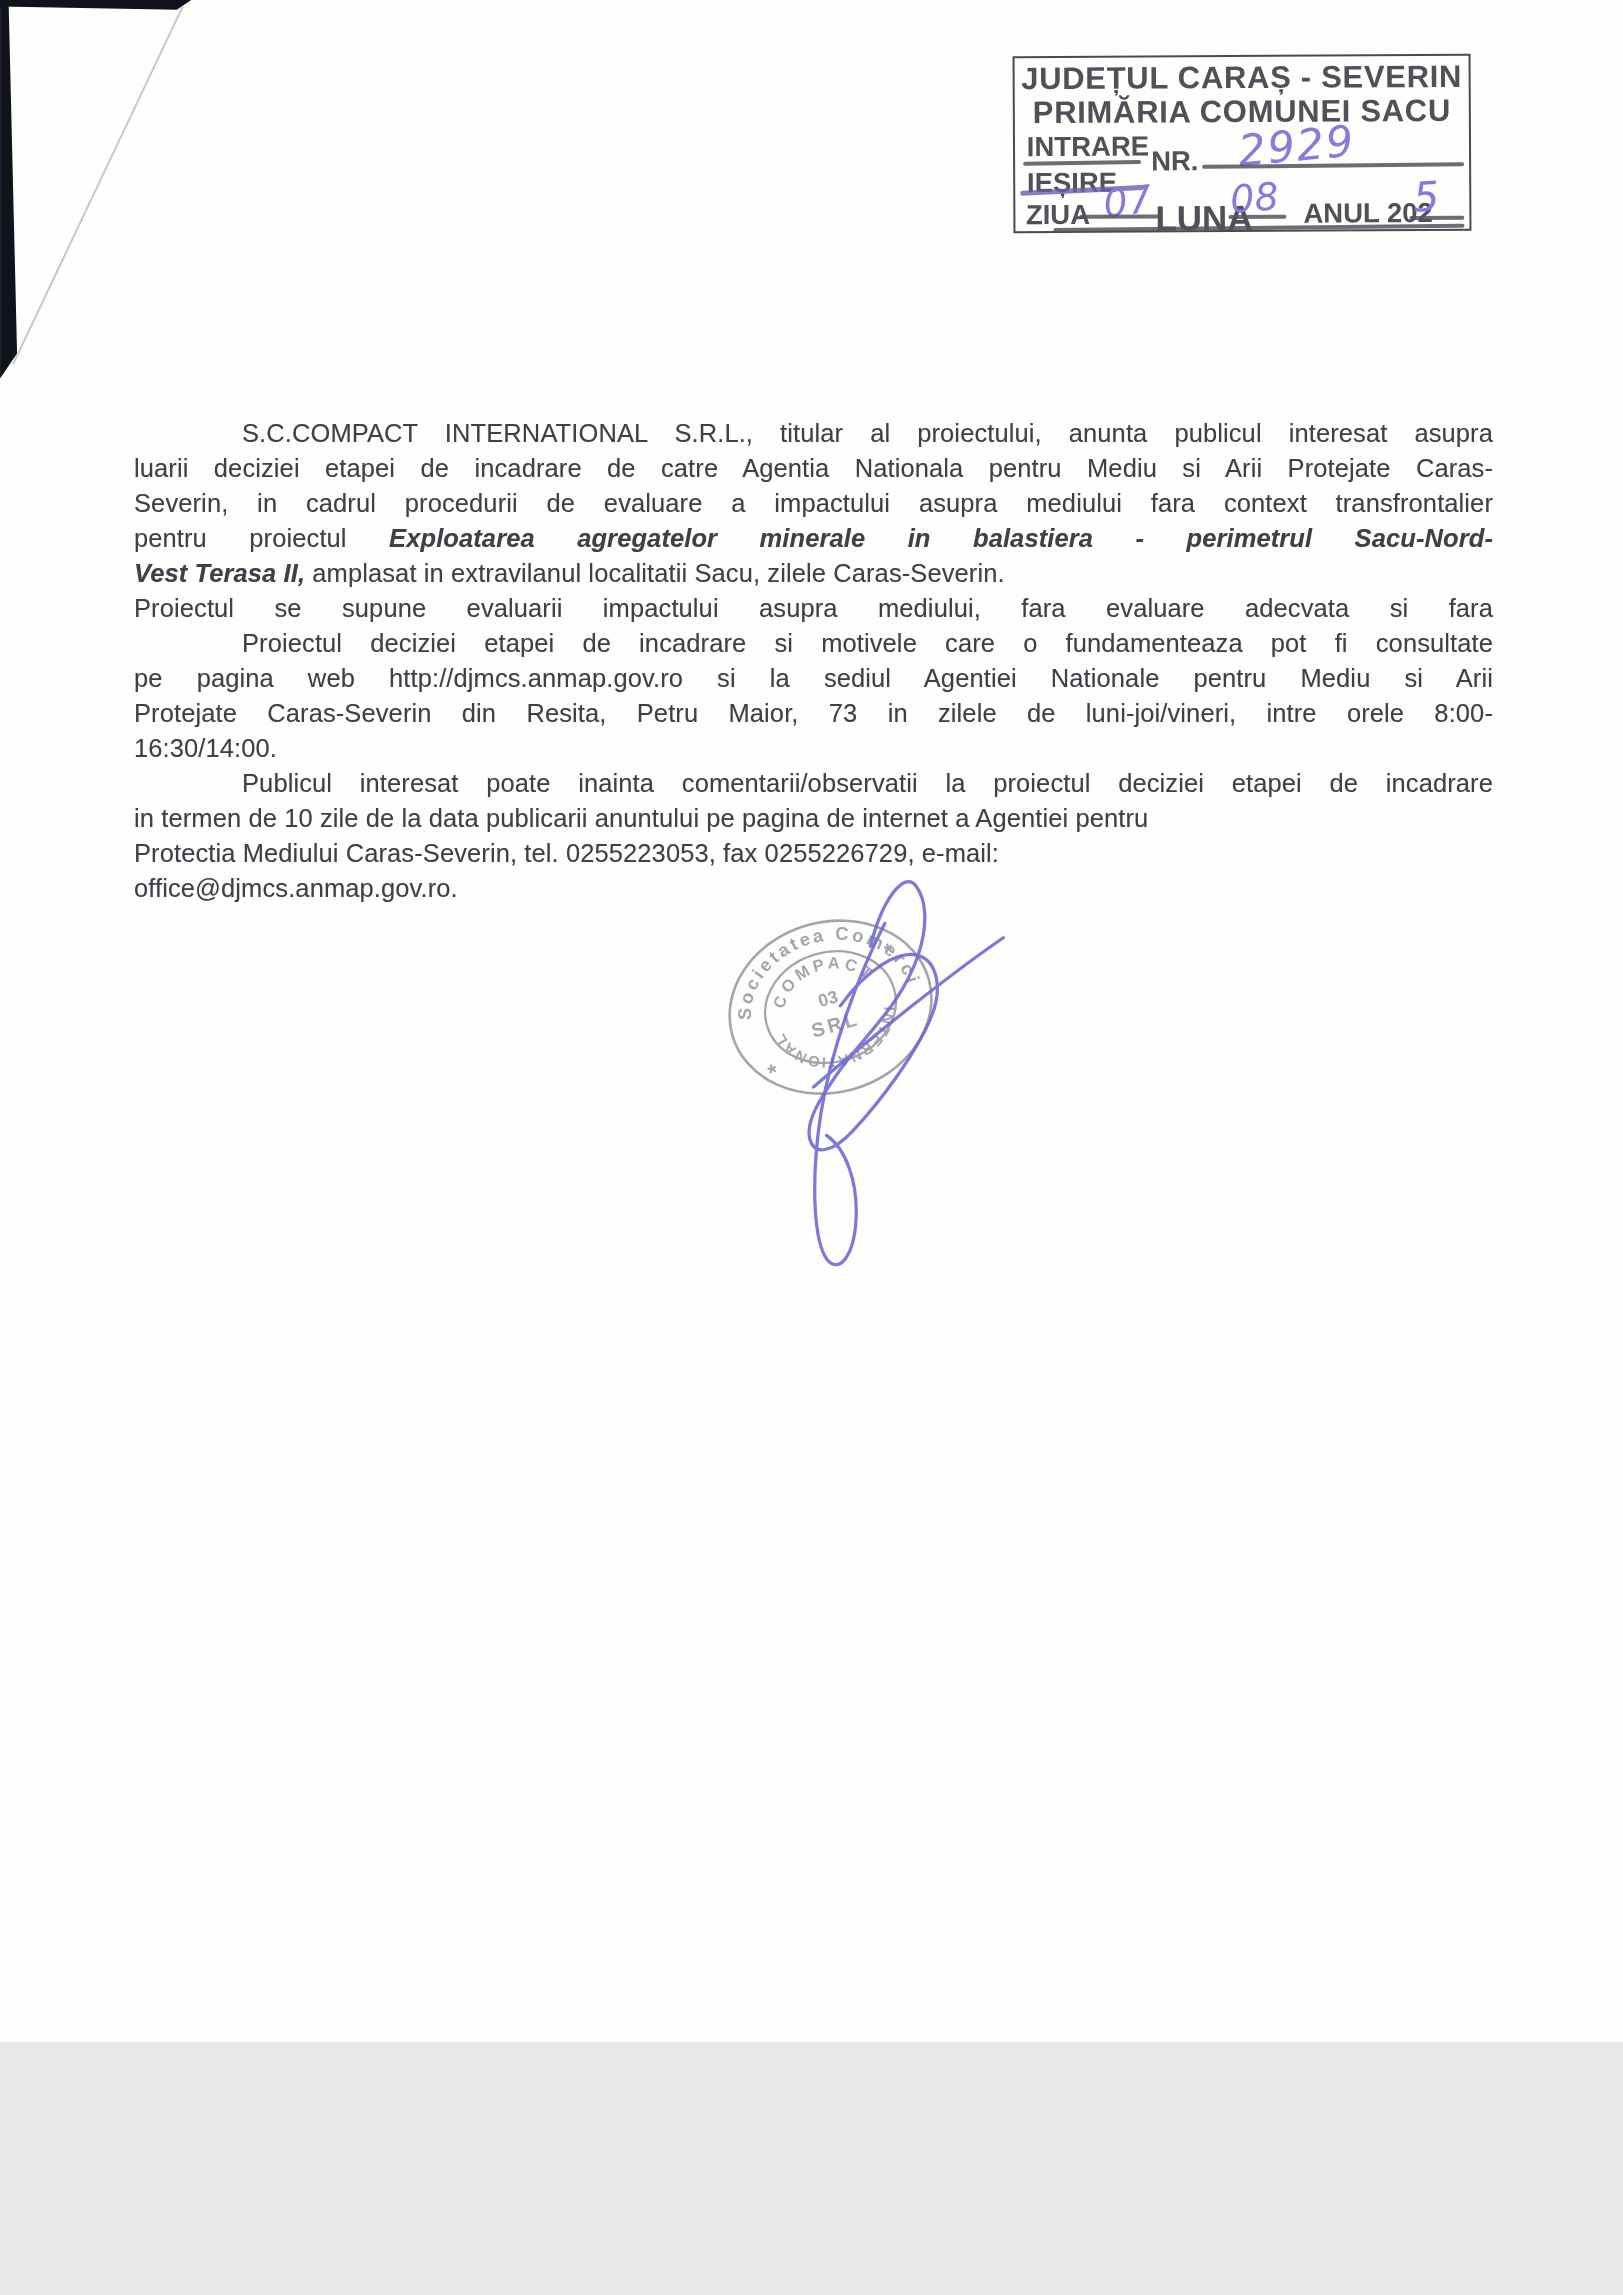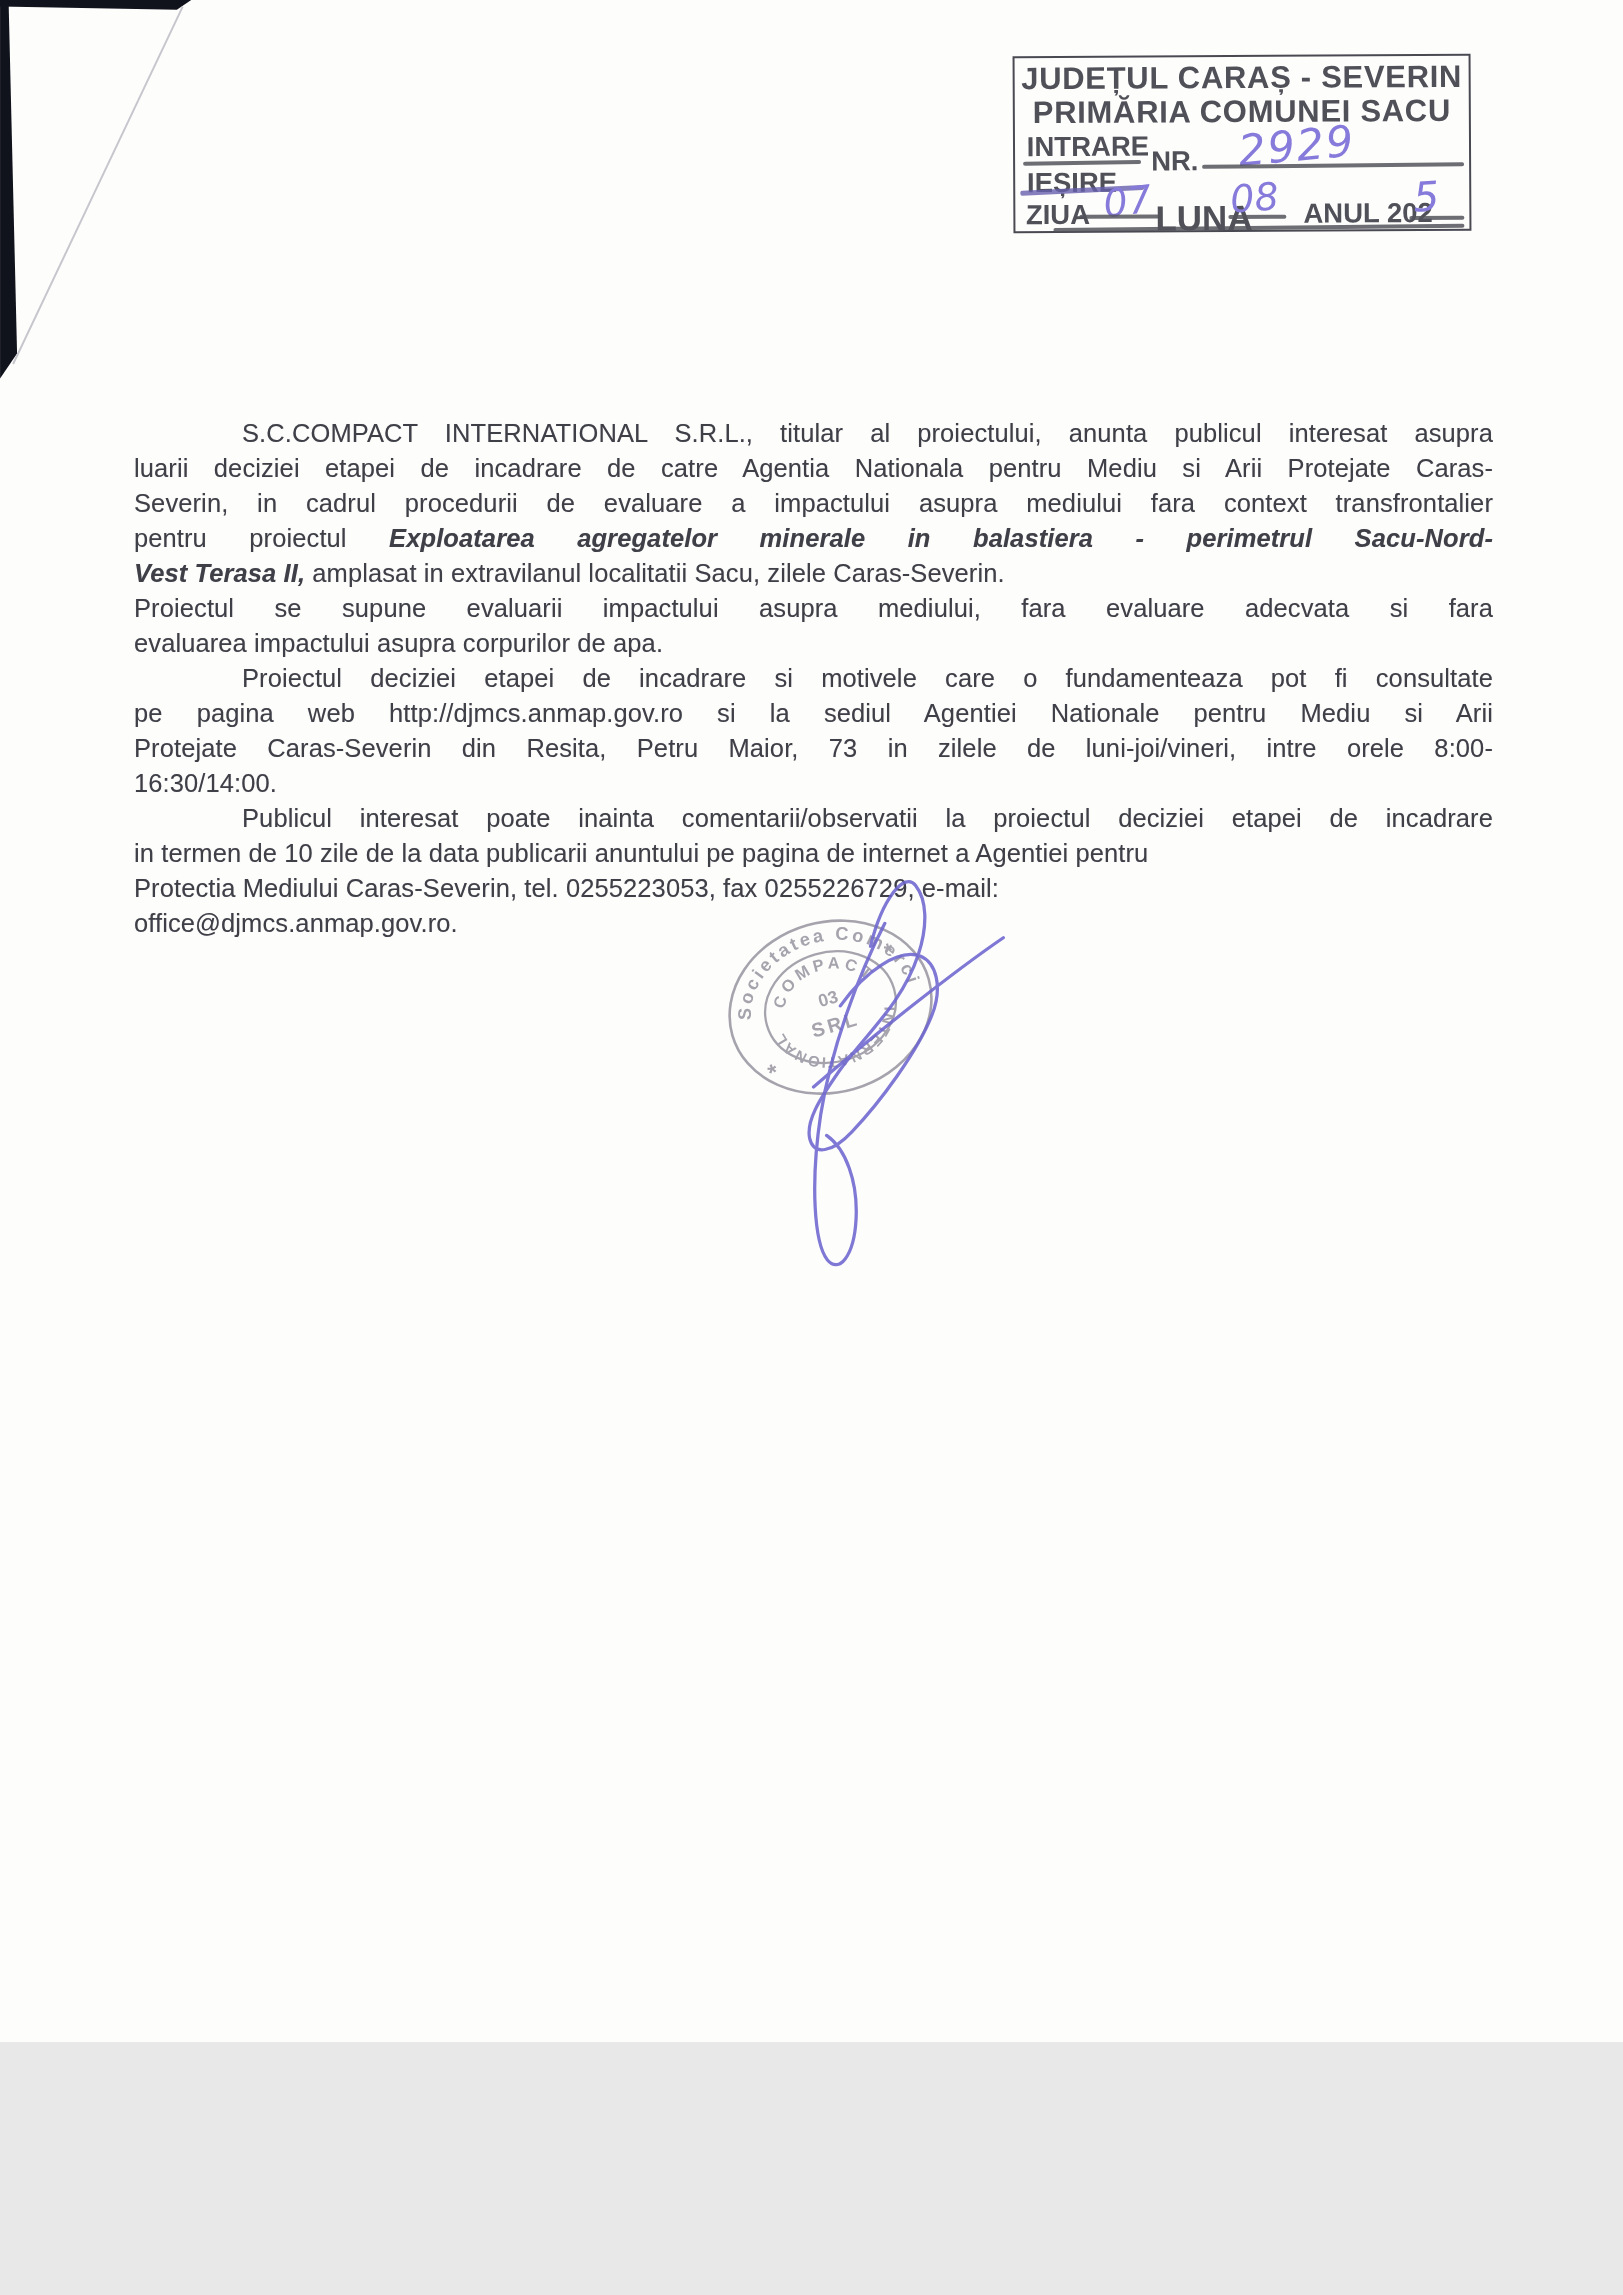--- a/index.html
+++ b/index.html
@@ -129,21 +129,20 @@
   </div>
 
 
   <div class="body-text">
     <div class="bl just ind">S.C.COMPACT INTERNATIONAL S.R.L., titular al proiectului, anunta publicul interesat asupra</div>
     <div class="bl just">luarii deciziei etapei de incadrare de catre Agentia Nationala pentru Mediu si Arii Protejate Caras-</div>
     <div class="bl just">Severin, in cadrul procedurii de evaluare a impactului asupra mediului fara context transfrontalier</div>
     <div class="bl just"><span>pentru proiectul</span> <span class="proj">Exploatarea agregatelor minerale in balastiera - perimetrul Sacu-Nord-</span></div>
     <div class="bl rag"><span class="proj">Vest Terasa II,</span> <span>amplasat in extravilanul localitatii Sacu, zilele Caras-Severin.</span></div>
     <div class="bl just">Proiectul se supune evaluarii impactului asupra mediului, fara evaluare adecvata si fara</div>
-    <div class="bl rag">evaluarea impactului asupra corpurilor de apa.</div>
     <div class="bl just ind">Proiectul deciziei etapei de incadrare si motivele care o fundamenteaza pot fi consultate</div>
     <div class="bl just">pe pagina web http://djmcs.anmap.gov.ro si la sediul Agentiei Nationale pentru Mediu si Arii</div>
     <div class="bl just">Protejate Caras-Severin din Resita, Petru Maior, 73 in zilele de luni-joi/vineri, intre orele 8:00-</div>
     <div class="bl rag">16:30/14:00.</div>
     <div class="bl just ind">Publicul interesat poate inainta comentarii/observatii la proiectul deciziei etapei de incadrare</div>
     <div class="bl rag">in termen de 10 zile de la data publicarii anuntului pe pagina de internet a Agentiei pentru</div>
     <div class="bl rag">Protectia Mediului Caras-Severin, tel. 0255223053, fax 0255226729, e-mail:</div>
     <div class="bl rag">office@djmcs.anmap.gov.ro.</div>
   </div>
 

